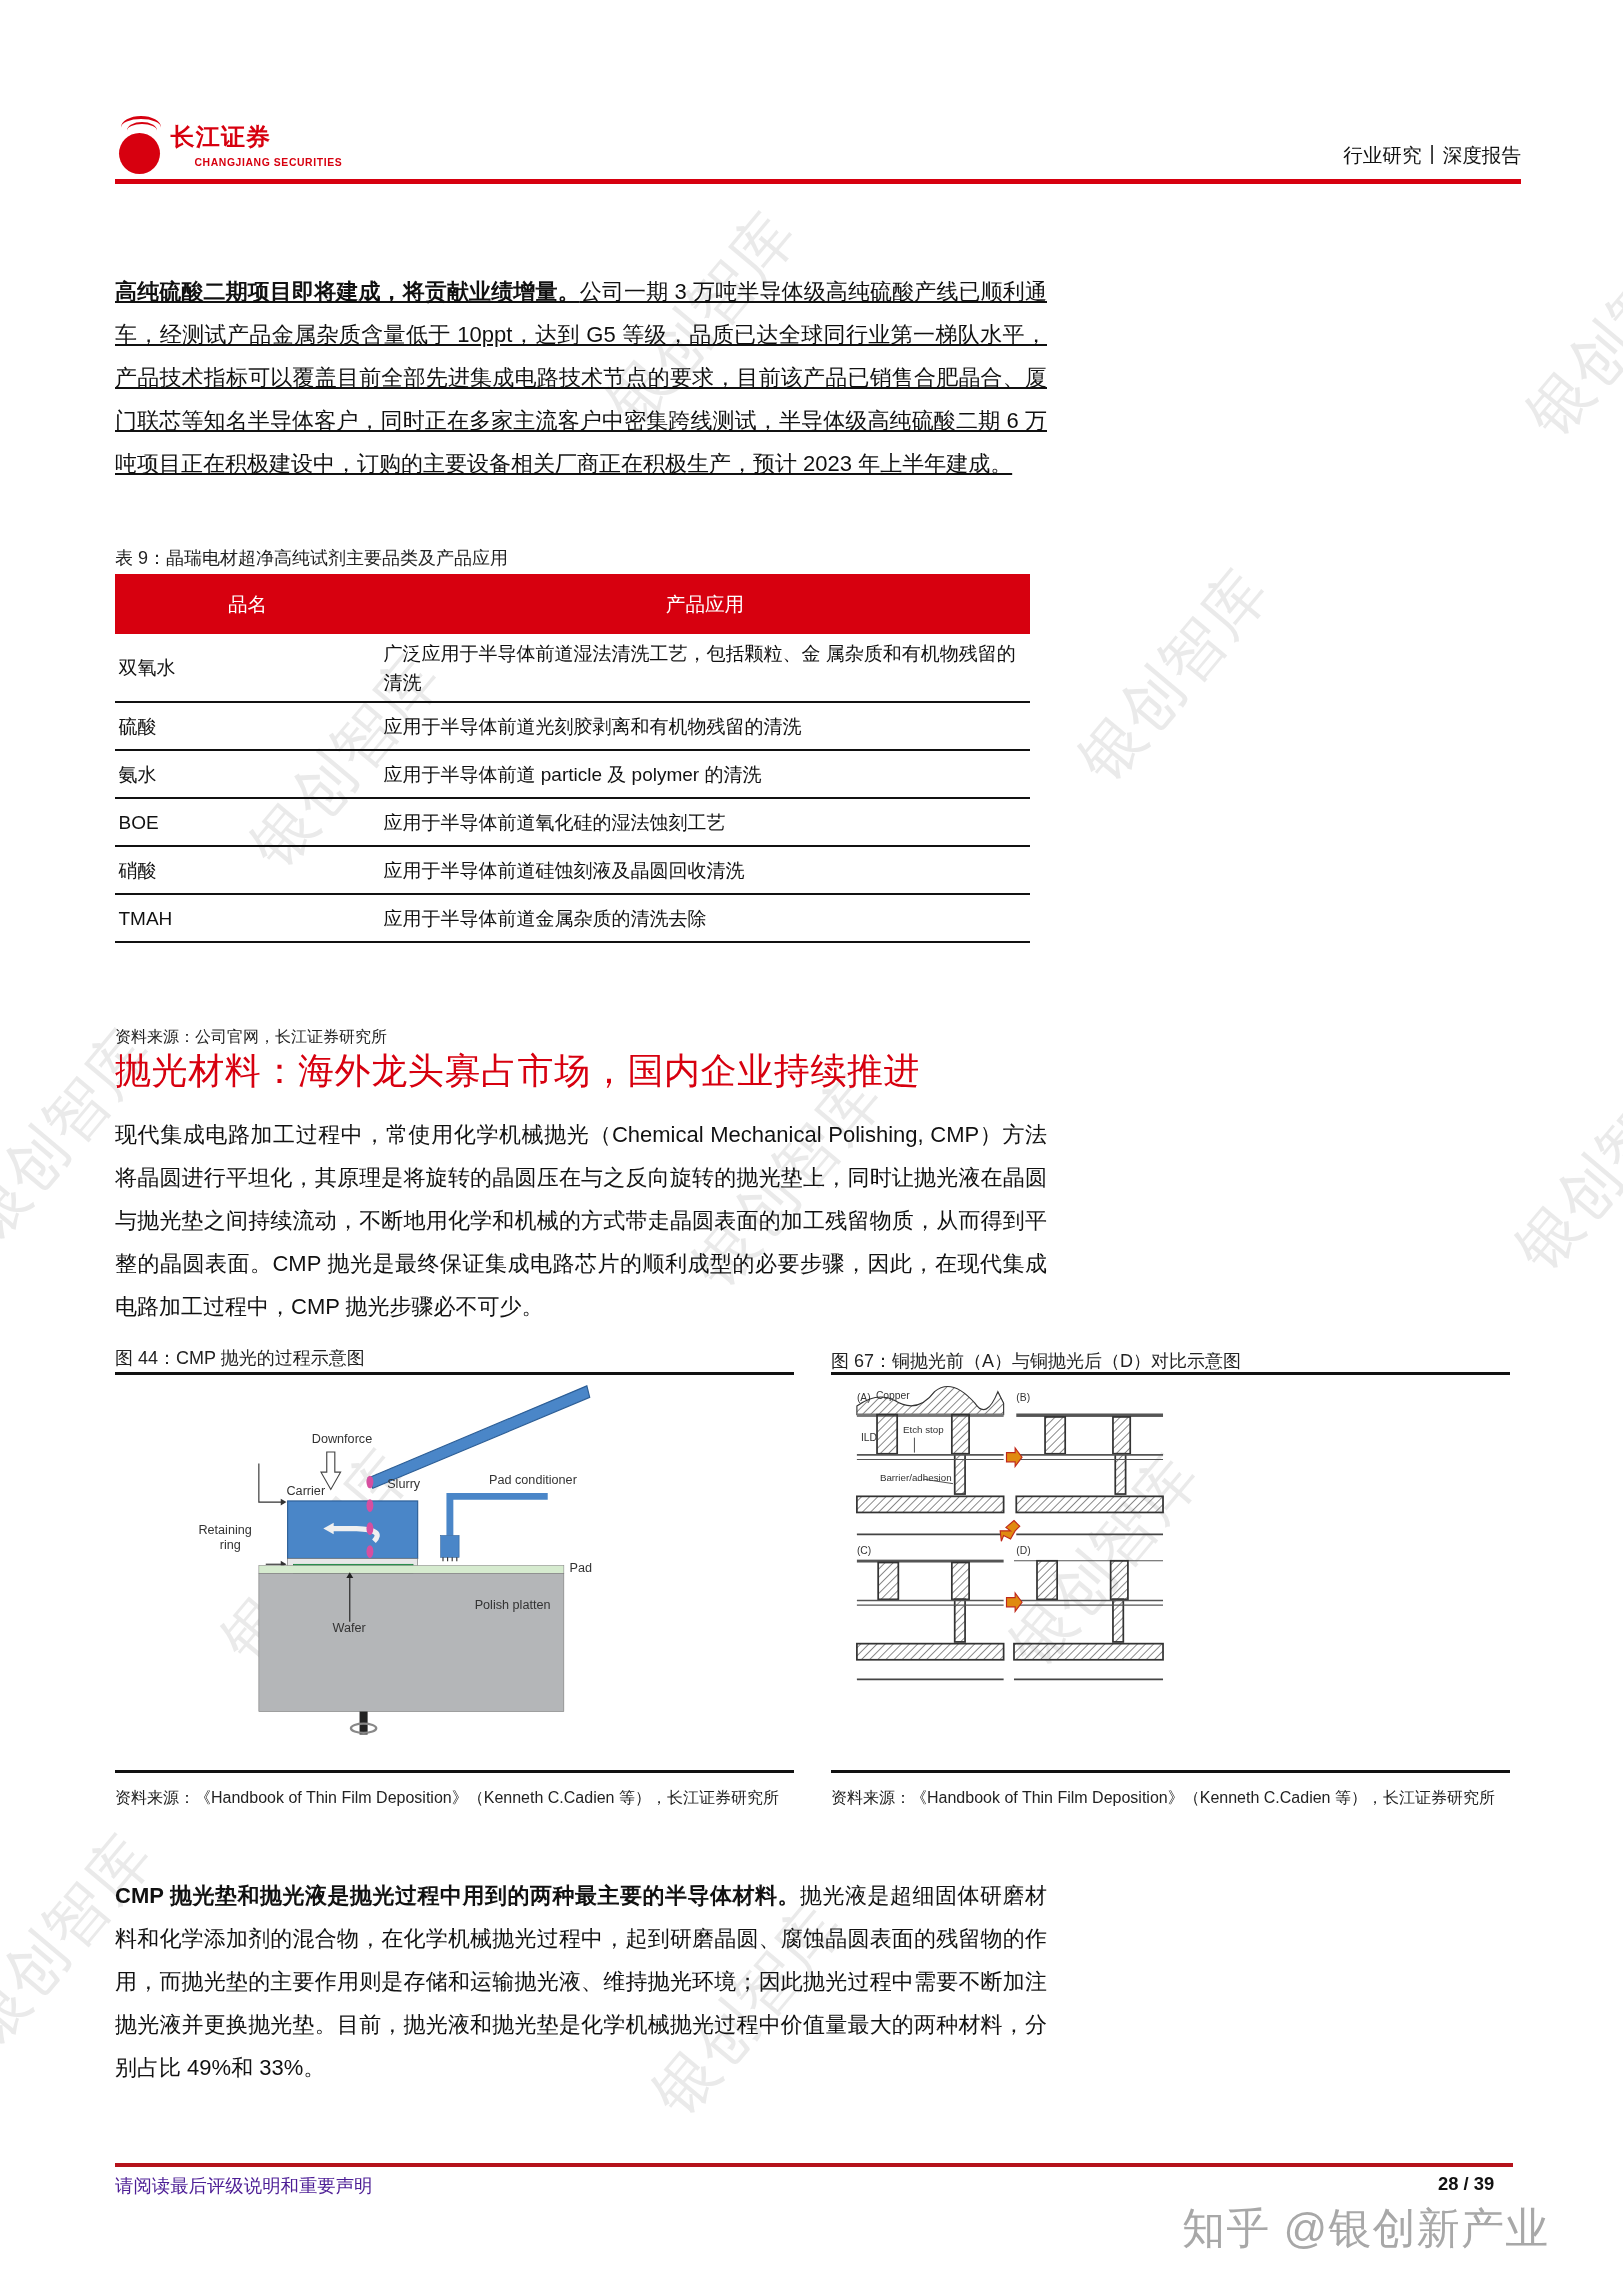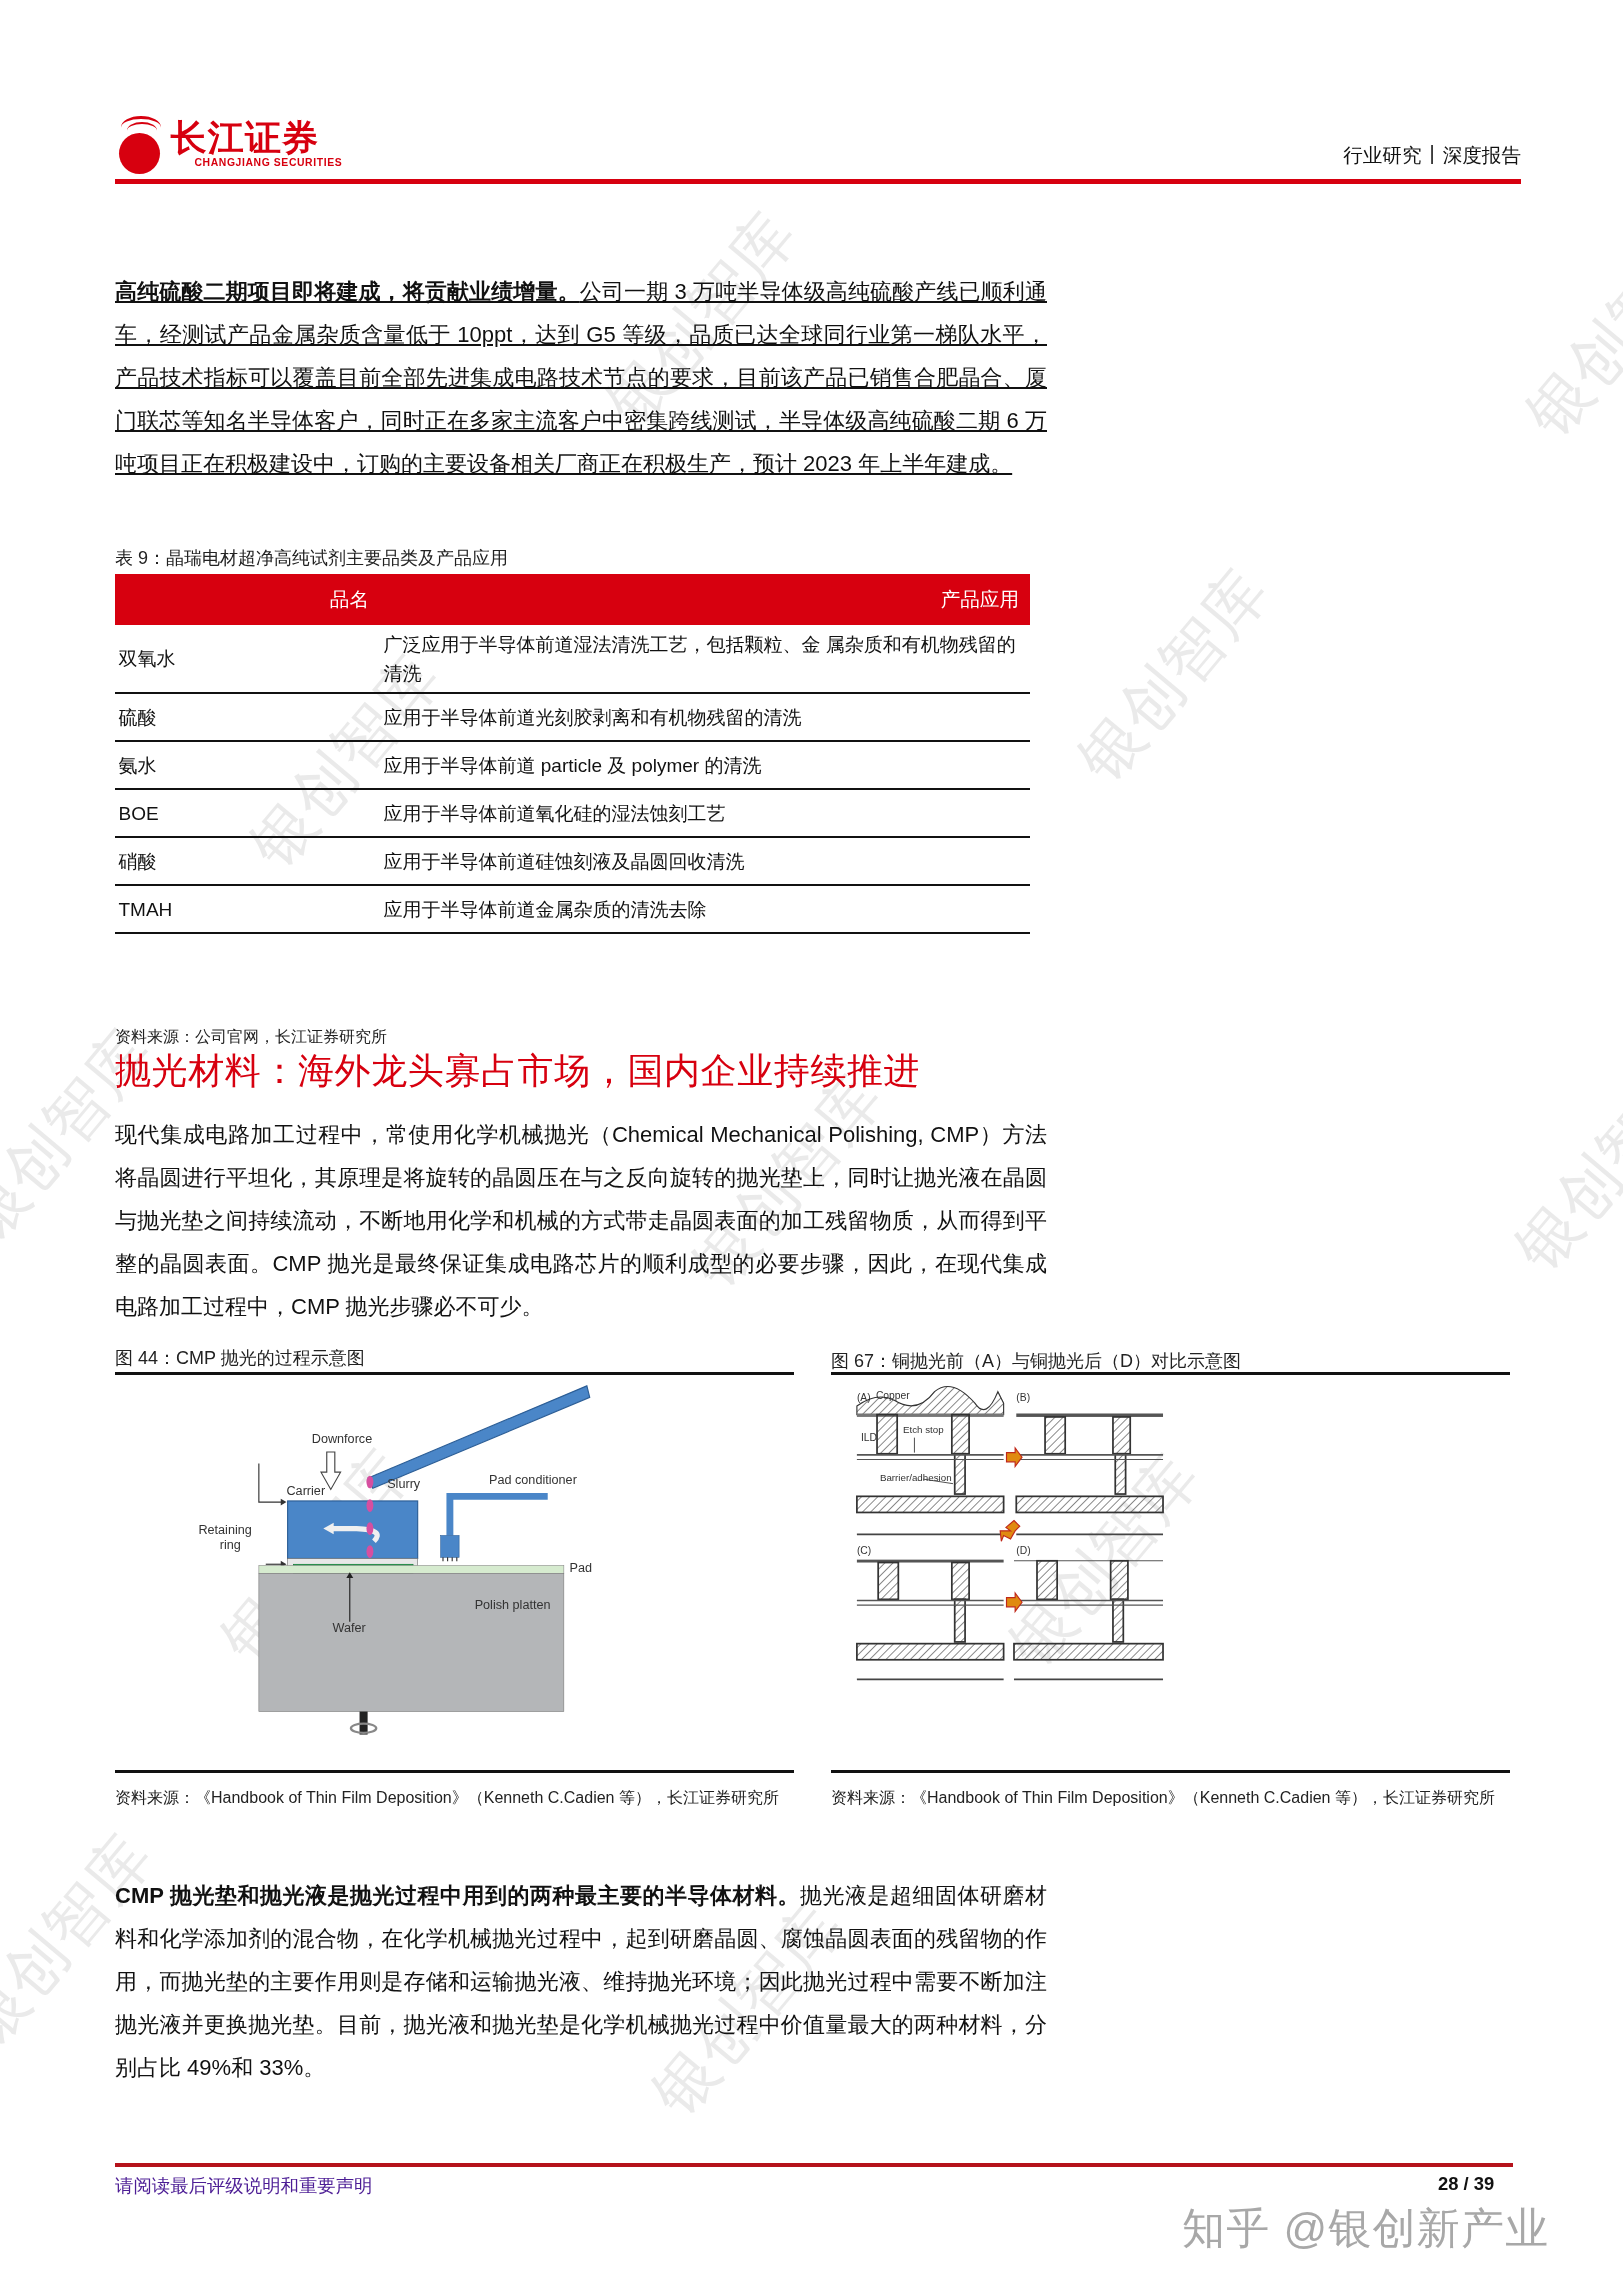--- a/index.html
+++ b/index.html
@@ -7,36 +7,36 @@
   body { position: relative; font-family: "Liberation Sans", "DejaVu Sans", sans-serif; color: #111; overflow: hidden; }
 
   
   .header { position: absolute; left: 115px; top: 112px; width: 1406px; height: 75px; }
   .logo { position: absolute; left: 0; top: 0; width: 230px; height: 63px; display: flex; align-items: center; }
   .logo-mark { width: 52px; height: 63px; position: relative; }
   .logo-mark .ball { position: absolute; left: 3.5px; top: 21px; width: 41px; height: 41px; border-radius: 50%; background: #d7000f; }
   .logo-mark .flame { position: absolute; left: 5.8px; top: 3.5px; width: 40px; height: 23px; border-top: 3.5px solid #d7000f; border-radius: 50% 50% 0 0; }
   .logo-mark .flame2 { position: absolute; left: 11.5px; top: 10.4px; width: 30px; height: 17px; border-top: 2.9px solid #d7000f; border-radius: 50% 50% 0 0; }
   .logo-text { margin-left: 3.5px; display: flex; flex-direction: column; }
-  .logo-cn { color: #d7000f; font-size: 36px; font-weight: bold; letter-spacing: 1.2px; line-height: 40px; font-family: "DejaVu Serif", serif; }
+  .logo-cn { color: #d7000f; font-size: 24px; font-weight: bold; letter-spacing: 1.2px; line-height: 40px; font-family: "DejaVu Serif", serif; }
   .logo-en { color: #d7000f; font-size: 10.4px; font-weight: bold; letter-spacing: 0.6px; line-height: 12.7px; margin-left: 24px; }
   .header-right { position: absolute; right: 0; top: 30px; font-size: 19.6px; color: #111; display: flex; gap: 8px; align-items: flex-start; }
   .header-sep { font-size: 19.6px; }
   .header-rule { position: absolute; left: 115px; top: 179px; width: 1406px; height: 4.6px; background: #d7000f; }
 
   
   .content { position: absolute; left: 115px; width: 932px; }
   .para { font-size: 22px; line-height: 43px; text-align: justify; }
   .para b { font-weight: bold; }
 
   .p1 { top: 270px; }
 
   .table-caption { position: absolute; left: 115px; top: 546px; font-size: 18px; color: #222; }
   .tbl { position: absolute; left: 115px; top: 574px; width: 915px; border-collapse: collapse; }
-  .tbl th { background: #d7000f; color: #fff; font-weight: normal; text-align: right; font-size: 19.6px; height: 51px; padding: 0 11px; }
+  .tbl th { background: #d7000f; color: #fff; font-weight: normal; text-align: center; font-size: 19.6px; height: 60px; padding: 0 11px; }
   .tbl td { font-size: 19px; padding: 4.6px 3.5px; border-bottom: 2.3px solid #111; vertical-align: middle; line-height: 29px; }
   .tbl td.c1 { width: 265px; }
   .tbl tr.r { height: 48px; }
   .tbl tr.r.tall { height: 62px; }
   .source { position: absolute; left: 115px; font-size: 16px; color: #222; }
   .src1 { top: 1027px; }
 
   .section-title { position: absolute; left: 115px; top: 1047px; font-size: 36px; color: #d7000f; letter-spacing: 0.6px; }
   .p2 { top: 1113px; }
 

